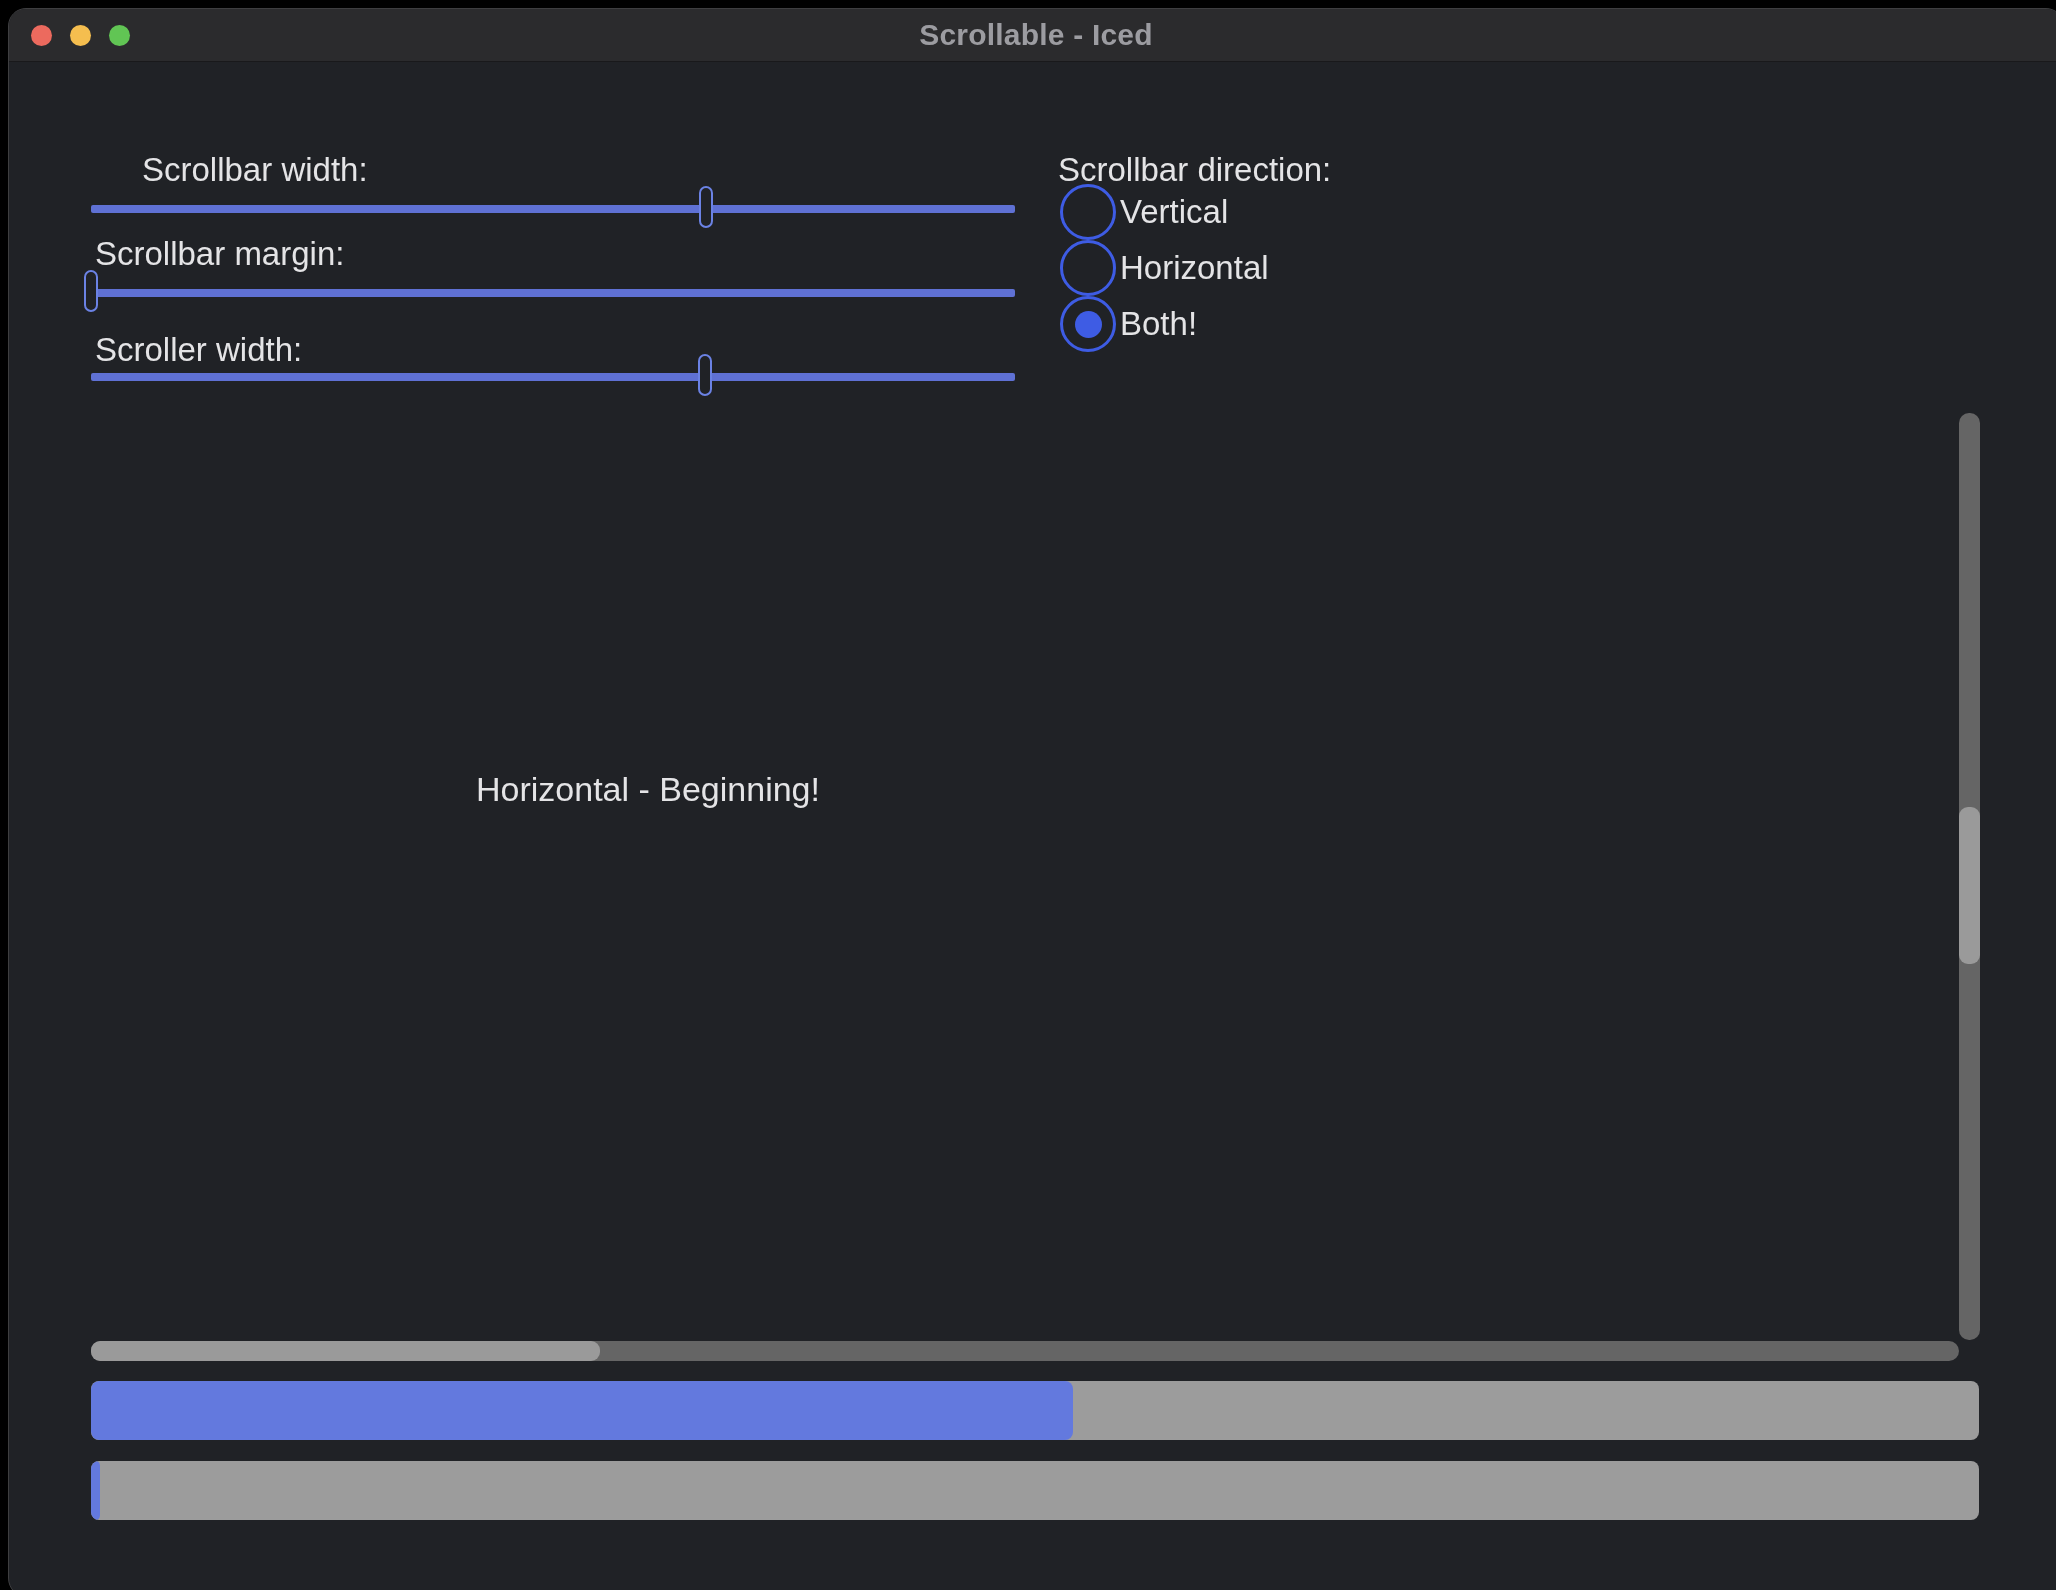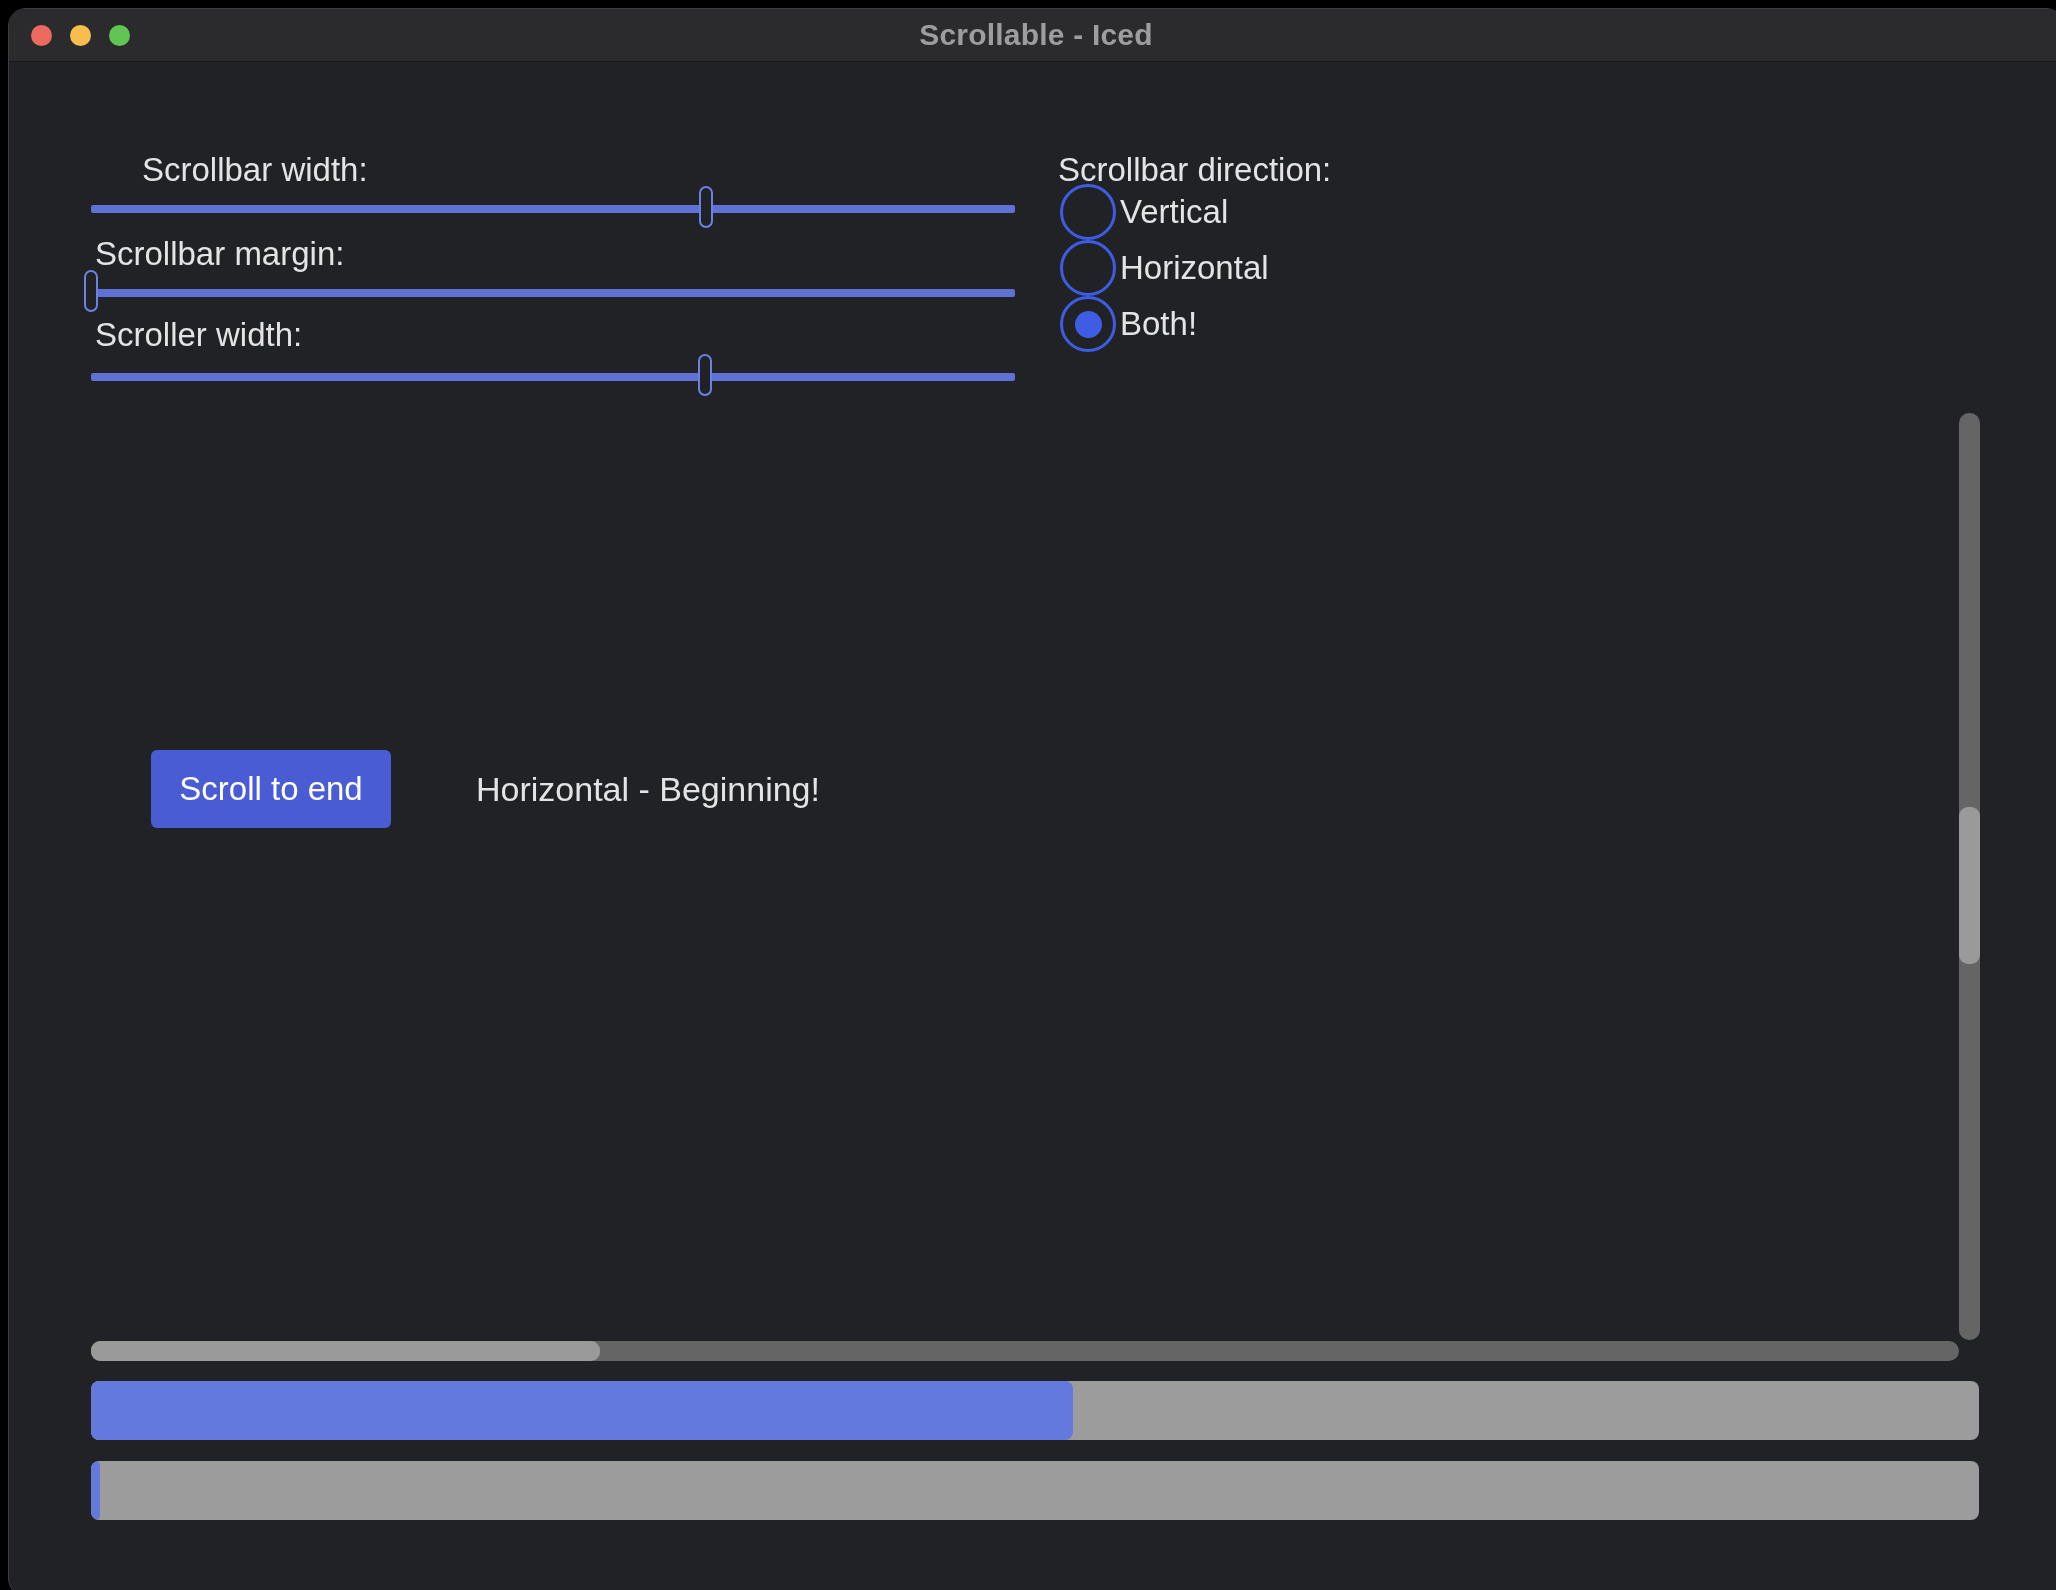--- a/index.html
+++ b/index.html
@@ -77,21 +77,21 @@
     <div class="lights">
       <span class="light red"></span>
       <span class="light yellow"></span>
       <span class="light green"></span>
     </div>
     <span class="title">Scrollable - Iced</span>
   </div>
 
   <div class="lbl" style="left:82px; top:138px;margin-left:47px;">Scrollbar width:</div>
   <div class="lbl" style="left:82px; top:222px;">Scrollbar margin:</div>
-  <div class="lbl" style="left:82px; top:303px;">Scroller width:</div>
+  <div class="lbl" style="left:82px; top:318px;">Scroller width:</div>
 
   <div class="slider" style="top:177px;">
     <div class="track"></div>
     <div class="handle" style="left: 66.6%;"></div>
   </div>
   <div class="slider" style="top:261px;">
     <div class="track"></div>
     <div class="handle" style="left: 0%;"></div>
   </div>
   <div class="slider" style="top:345px;">
@@ -113,21 +113,20 @@
       </span>
     <span class="radio-label">Horizontal</span>
   </div>
   <div class="radio-row selected" style="top:287px;">
     <span class="radio-circle">
         <span class="radio-dot"></span>
       </span>
     <span class="radio-label">Both!</span>
   </div>
 
-  <button class="btn">Scroll to end</button>
   <div class="status">Horizontal - Beginning!</div>
 
   <div class="vbar">
     <div class="thumb" style="top: 42.5%; height: 16.9%;"></div>
   </div>
 
   <div class="hbar">
     <div class="thumb" style="left: 0%; width: 27.25%;"></div>
   </div>
 

